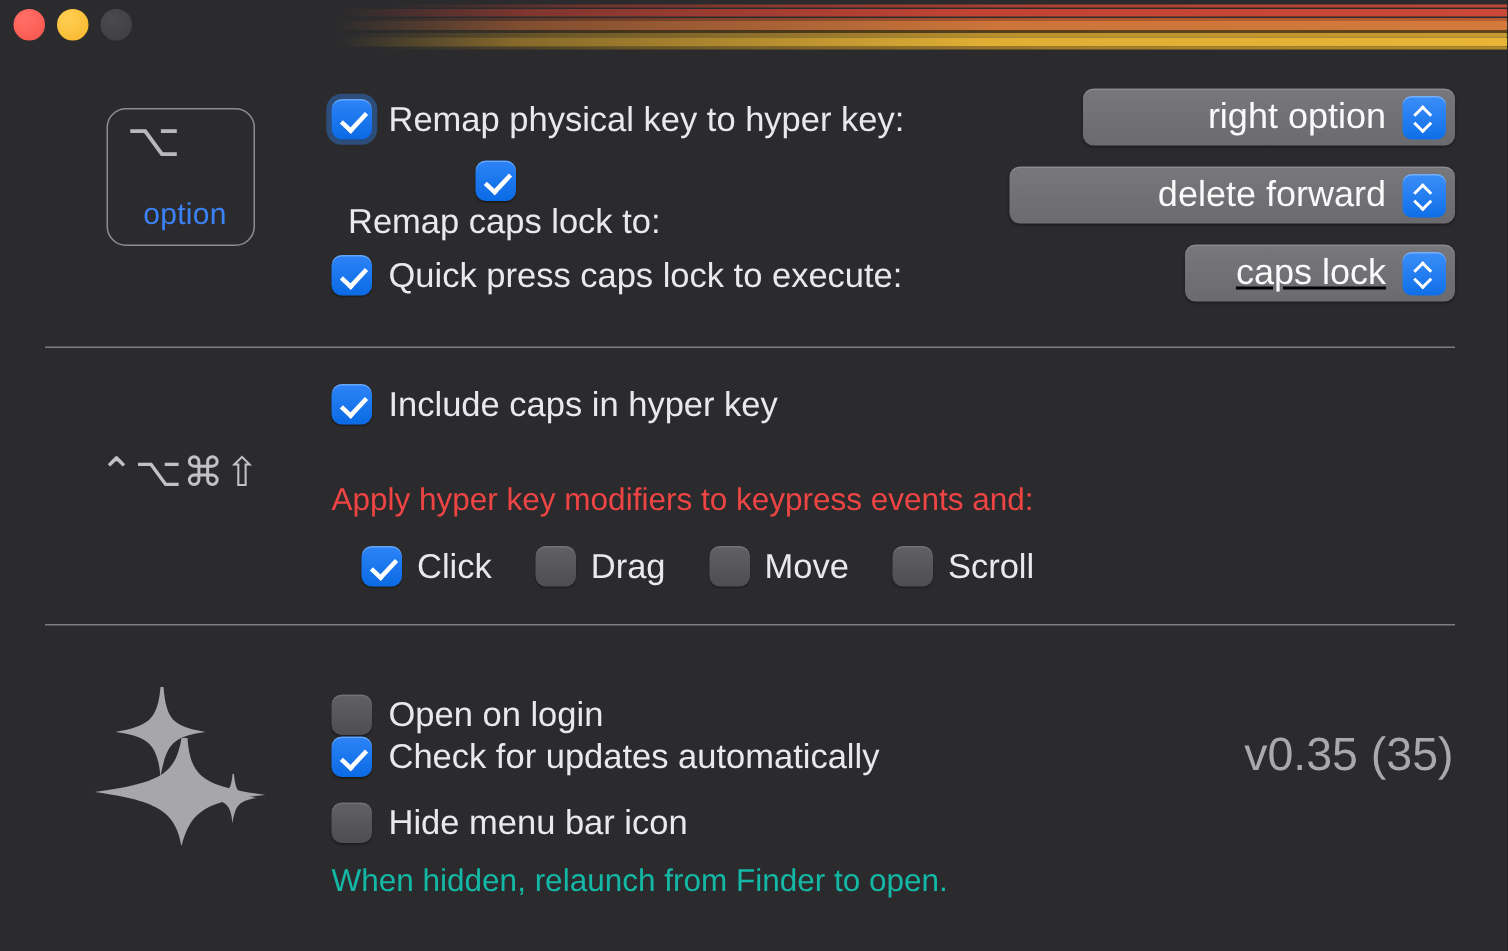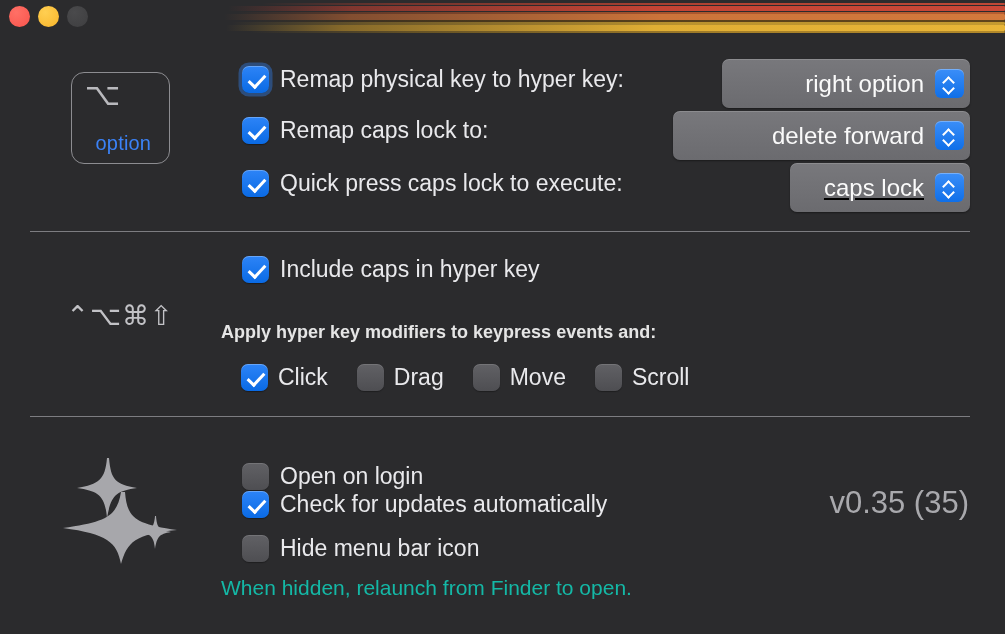--- a/index.html
+++ b/index.html
@@ -170,27 +170,26 @@
     vertical-align: middle;
     white-space: nowrap;
   }
 
   .cbrow {
     position: absolute;
     left: 221px;
     display: flex;
     align-items: center;
     height: 27px;
-    margin-left: 21px;
   }
 
   
   .popup {
     position: absolute;
-    height: 49px;
+    height: 38px;
     background: linear-gradient(to bottom, #78787c, #6b6b6f);
     border-radius: 7px;
     box-shadow: inset 0 1px 0 rgba(255,255,255,.15), 0 1px 2px rgba(0,0,0,.4);
     display: flex;
     align-items: center;
     justify-content: flex-end;
     padding-right: 6px;
   }
   .popup .pv {
     font-size: 24px;
@@ -226,24 +225,23 @@
     display: flex;
     align-items: center;
     padding-left: 20px;
   }
   #event-types .item { display: flex; align-items: center; }
   #event-types .item + .item { margin-left: 29px; }
   #event-types .row-label { margin-left: 10px; }
 
   .section-label {
     position: absolute;
-    font-size: 18px;
-    color: #e5e5e5;
-    white-space: nowrap;
-    font-weight: bold;
+    font-size: 21px;
+    color: #ef4444;
+    white-space: nowrap;
   }
 
   #version-label {
     position: absolute;
     right: 36px;
     top: 404px;
     font-size: 31px;
     color: #a9a9ad;
     white-space: nowrap;
     margin-top: 39px;
@@ -291,21 +289,21 @@
 
     <div class="cbrow" style="top:24px;">
       <span class="cb on focused"></span>
       <span class="row-label">Remap physical key to hyper key:</span>
     </div>
     <div class="popup" style="left:722px; right:35px; top:17px;">
       <span class="pv">right option</span>
       <span class="chev"></span>
     </div>
 
-    <div class="cbrow" style="top:75px;">
+    <div class="cbrow" style="top:65px;flex-direction:column;">
       <span class="cb on"></span>
       <span class="row-label">Remap caps lock to:</span>
     </div>
     <div class="popup" style="left:673px; right:35px; top:69px;">
       <span class="pv">delete forward</span>
       <span class="chev"></span>
     </div>
 
     <div class="cbrow" style="top:128px;justify-content:center;">
       <span class="cb on"></span>

